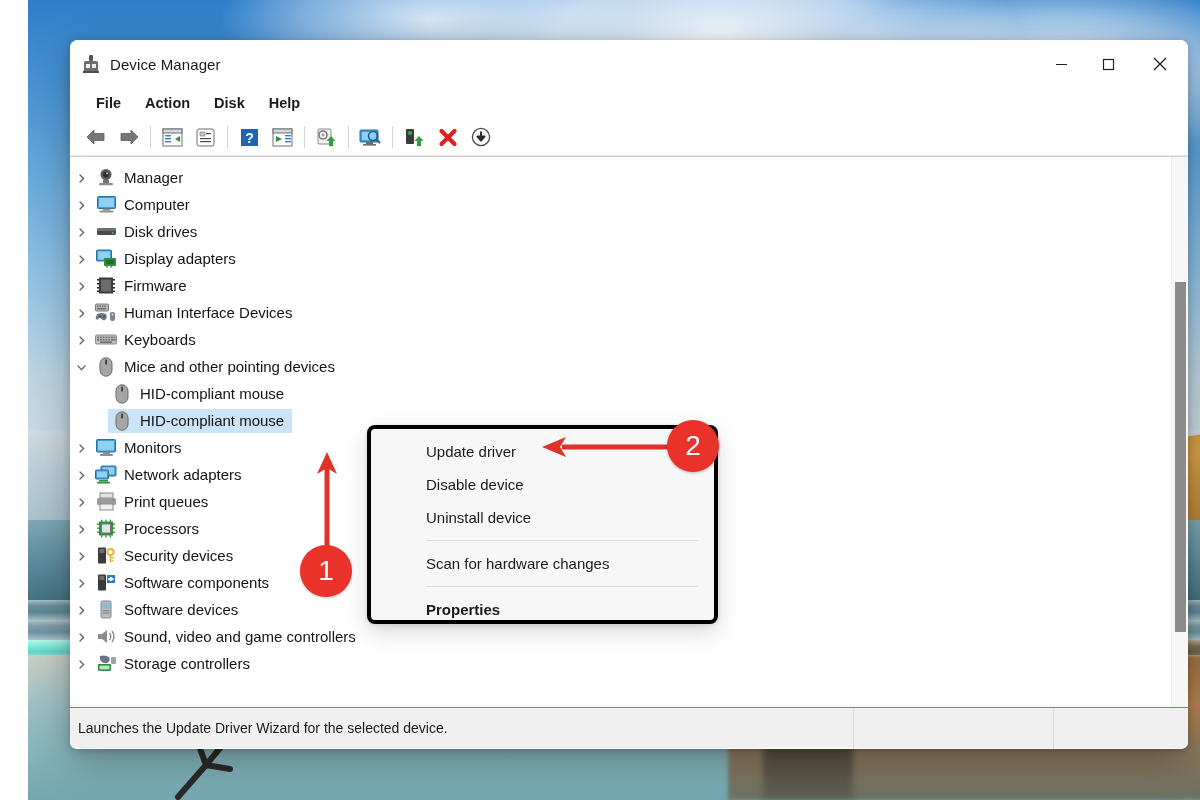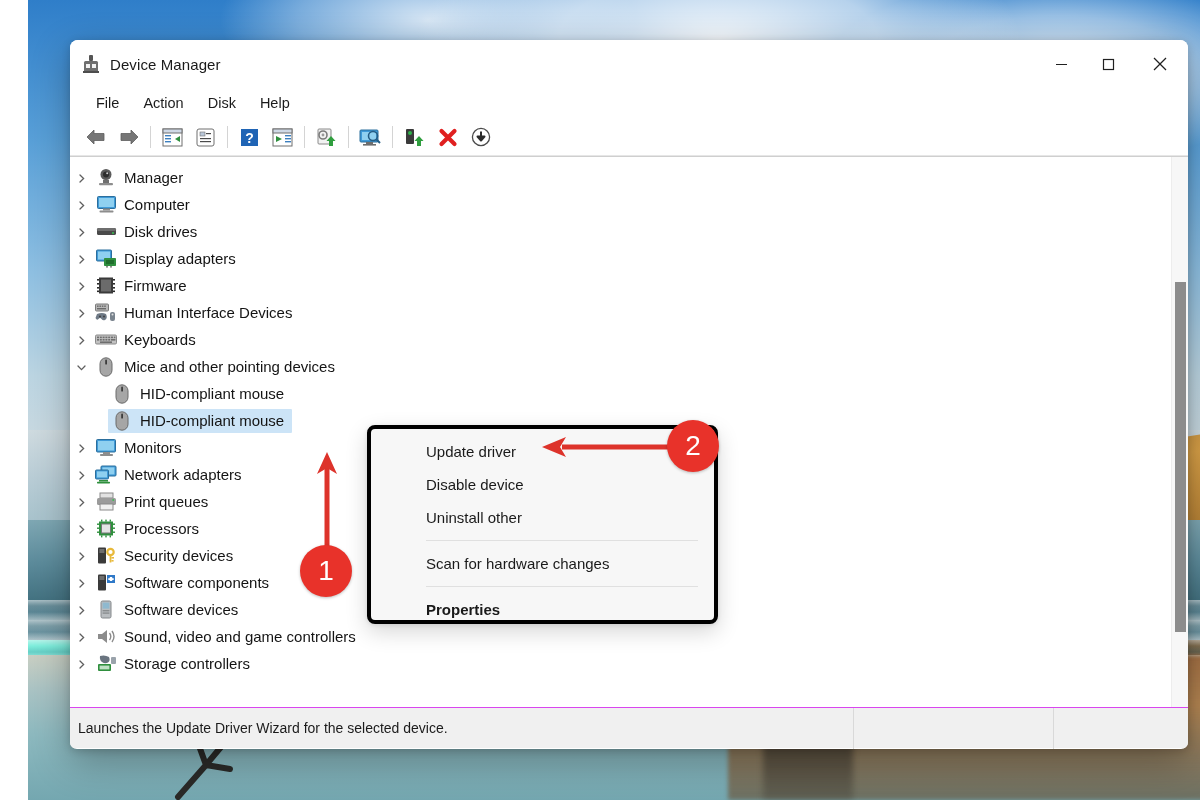--- a/index.html
+++ b/index.html
@@ -108,20 +108,21 @@
   
   .menubar {
     height: 31px;
     display: flex; align-items: center;
     padding-left: 14px;
     background: #ffffff;
   }
   .menuitem {
     font-size: 14.5px; color: #1b1b1b;
     padding: 2px 12px 3px 12px;
+    font-weight: bold;
   }
 
   
   .toolbar {
     height: 37px;
     display: flex; align-items: center;
     padding-left: 9px;
     background: #ffffff;
     border-bottom: 1px solid #e6e6e6;
   }
@@ -735,21 +736,21 @@
       <span class="status-text">Launches the Update Driver Wizard for the selected device.</span>
       <div class="status-sep" style="left:783px"></div>
       <div class="status-sep" style="left:983px"></div>
     </div>
   </div>
 
   <div class="ctxmenu">
     <div id="ctx">
         <div class="ctxitem">Update driver</div>
         <div class="ctxitem">Disable device</div>
-        <div class="ctxitem">Uninstall other</div>
+        <div class="ctxitem">Uninstall device</div>
         <div class="ctxsep"></div>
         <div class="ctxitem">Scan for hardware changes</div>
         <div class="ctxsep"></div>
         <div class="ctxitem bold">Properties</div>
       </div>
   </div>
 
   <svg class="arrowsvg" style="left:285px; top:450px; width:28px; height:110px;" viewBox="0 0 28 110">
     <line x1="14" y1="104" x2="14" y2="18" stroke="#dd332b" stroke-width="5"></line>
     <path d="M14 2 L24 24 L14 18 L4 24 Z" fill="#dd332b"></path>

